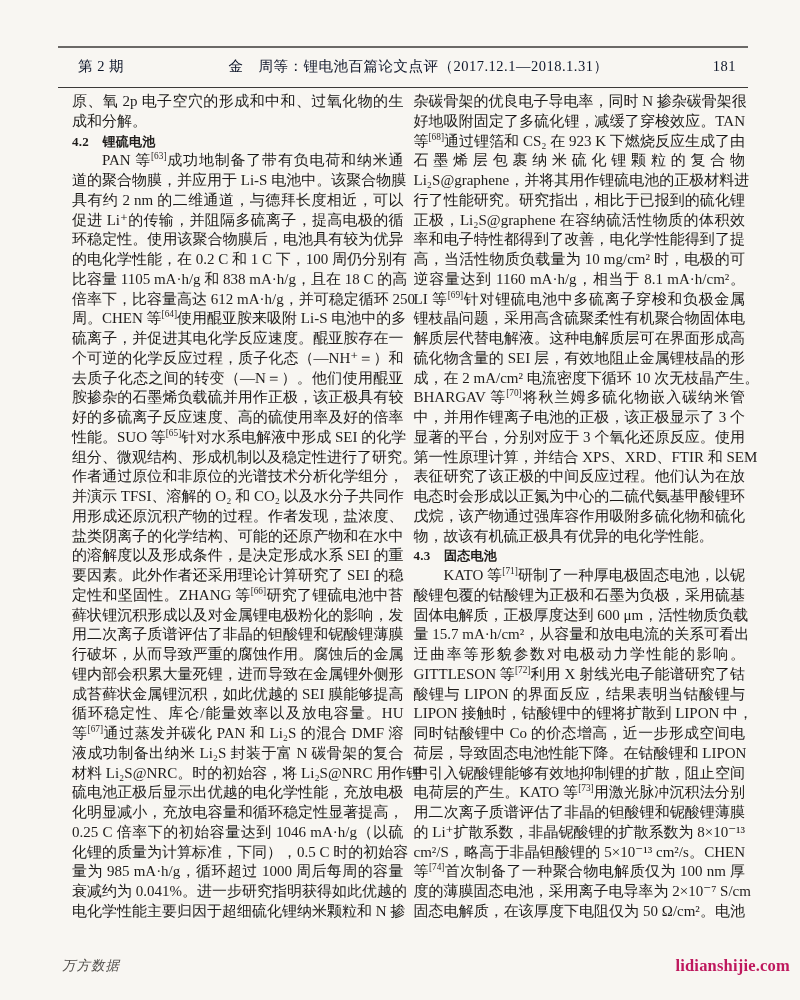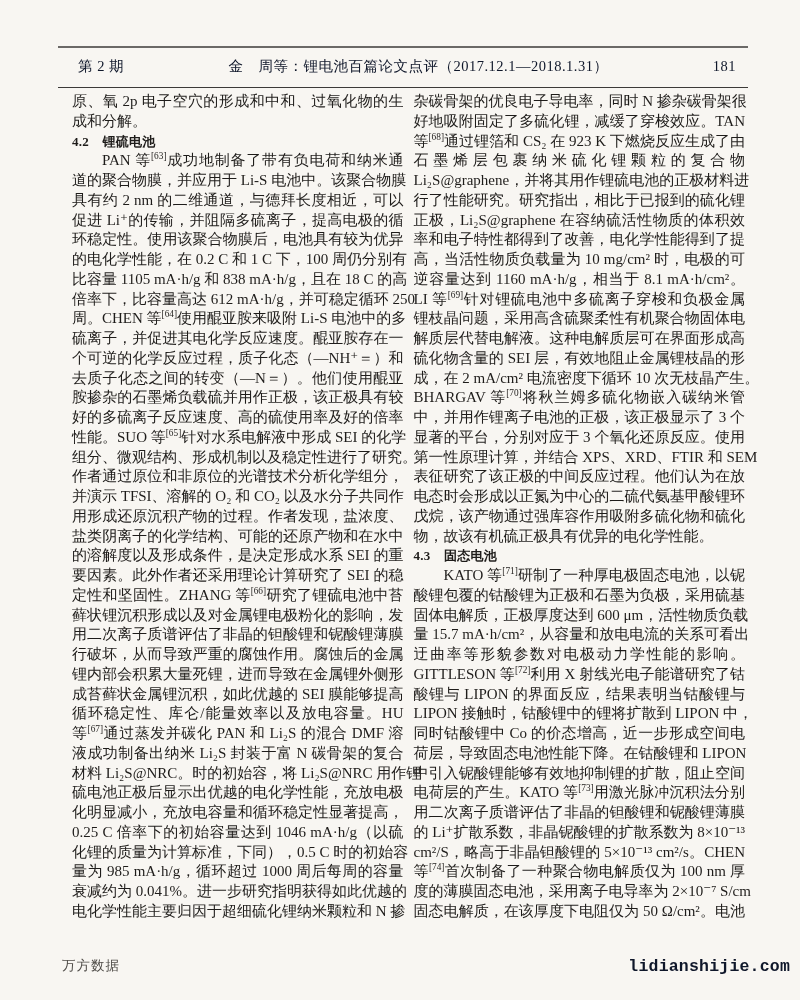--- a/index.html
+++ b/index.html
@@ -36,25 +36,25 @@
   }
   .ln.end{text-align-last:left;}
   .ln.head{font-weight:bold;text-align-last:left;font-size:13px;letter-spacing:.3px;}
   .ln.indent{padding-left:2em;}
   .ln sup{font-size9:.6em;font-size:.62em;vertical-align:super;line-height:0;}
   .footer{
     position:absolute;left:62px;right:10px;top:948px;height:36px;
     display:flex;align-items:center;justify-content:space-between;
   }
   .wanfang{
-    font-size:13.5px;color:#4f4c48;letter-spacing:1px;
+    font-size:13.5px;color:#4f4c48;letter-spacing:1px;font-style:italic;
   }
   .site{
-    font-family:Liberation Mono, monospace;
-    font-size:16.5px;font-weight:600;color:#0f172a;letter-spacing:.2px;
+    font-family:Liberation Serif, serif;
+    font-size:16.5px;font-weight:600;color:#be185d;letter-spacing:.2px;
   }
 </style>
 </head>
 <body>
 
 <div class="page">
   <div class="rule top"></div>
   <div class="header">
     <span class="issue">第 2 期</span>
     <span class="rtitle">金　周等：锂电池百篇论文点评（2017.12.1—2018.1.31）</span>

